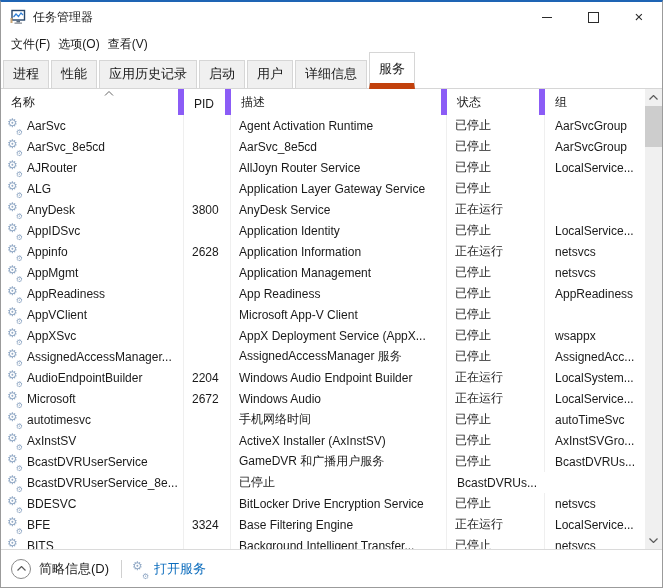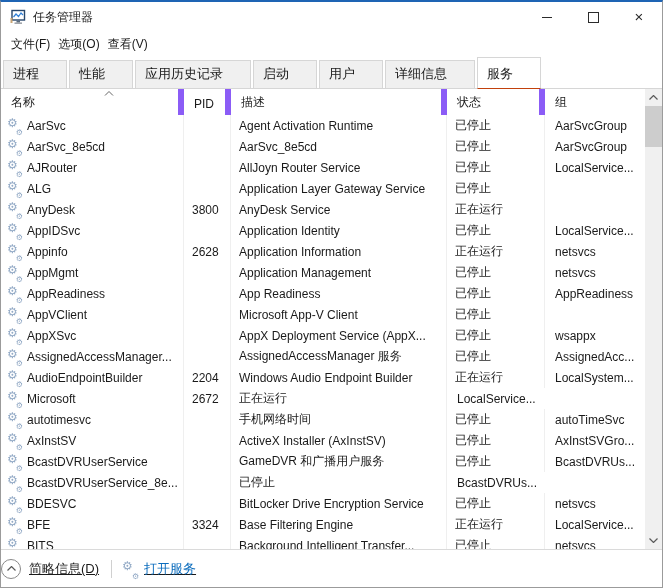--- a/index.html
+++ b/index.html
@@ -17,27 +17,27 @@
   .win-btn{width:46px;height:30px;display:flex;align-items:center;justify-content:center;color:#2b2b2b;}
   .min-glyph{width:10px;height:1px;background:#2b2b2b;display:block;}
   .max-glyph{width:9px;height:9px;border:1px solid #2b2b2b;display:block;}
   .close-glyph{font-size:15px;line-height:1;transform:translateY(-1px);}
   
   .menubar{height:24px;display:flex;align-items:center;gap:8px;padding-left:10px;font-size:12px;flex:0 0 auto;}
   .menu-item{cursor:default;}
   
   .tabbar{height:32px;display:flex;align-items:flex-end;padding-left:2px;border-bottom:1px solid #d6d6d6;flex:0 0 auto;background:#fff;position:relative;}
   .tab{
-    font-size:13px;padding:4px 27px 5px 9px;background:#f0f0f0;
+    font-size:13px;padding:4px 9px 5px 9px;background:#f0f0f0;
     border:1px solid #d6d6d6;border-bottom:none;margin-right:2px;margin-bottom:0;
     position:relative;white-space:nowrap;
   }
   .tab.active{
     background:#fff;padding-top:7px;margin-bottom:-1px;z-index:2;
-    border-bottom:1px solid #c2410c;
+    border-bottom:6px solid #c2410c;
   }
   
   .content{flex:1;display:flex;min-height:0;}
   .grid{flex:1;overflow:hidden;display:flex;flex-direction:column;min-width:0;}
   .thead,.trow{display:grid;grid-template-columns:183px 47px 216px 98px 1fr;flex:0 0 auto;}
   .thead{height:26px;font-size:12px;}
   .hcell{position:relative;display:flex;align-items:flex-end;padding:0 0 4px 10px;border-right:6px solid #8b5cf6;white-space:nowrap;overflow:hidden;}
   .hcell:last-child{border-right:none;}
   .sort-caret{position:absolute;top:2px;left:58%;}
   .trow{height:21px;}
@@ -46,21 +46,21 @@
   .c-name{padding-left:6px;gap:5px;}
   .gicon{position:relative;width:15px;height:15px;flex:0 0 auto;color:#93aac6;}
   .gicon .g1{position:absolute;left:0;top:-2px;font-size:12px;line-height:15px;}
   .gicon .g2{position:absolute;right:-1px;bottom:-4px;font-size:8px;line-height:8px;}
   
   .vscroll{width:17px;flex:0 0 auto;background:#f0f0f0;display:flex;flex-direction:column;align-items:center;}
   .scroll-btn{height:17px;width:17px;display:flex;align-items:center;justify-content:center;color:#5a5a5a;flex:0 0 auto;}
   .scroll-thumb{width:17px;height:41px;background:#cdcdcd;flex:0 0 auto;}
   .scroll-track{flex:1;}
   
-  .footer{height:37px;flex:0 0 auto;border-top:1px solid #dadada;display:flex;align-items:center;font-size:13px;background:#fff;text-decoration:underline;}
+  .footer{height:37px;flex:0 0 auto;border-top:1px solid #dadada;display:flex;align-items:center;padding-left:10px;font-size:13px;background:#fff;}
   .toggle{display:flex;align-items:center;gap:8px;}
   .circle-icon{width:18px;height:18px;border:1px solid #8a8a8a;border-radius:50%;display:flex;align-items:center;justify-content:center;color:#5a5a5a;}
   .footer-divider{width:1px;height:18px;background:#d0d0d0;margin:0 10px 0 12px;}
   .open-link{display:flex;align-items:center;gap:6px;color:#0b6cbd;}
   .footer .gicon{color:#93aac6;width:16px;height:16px;}
 </style>
 </head>
 <body>
 
 <div class="window">
@@ -312,20 +312,21 @@
 
   <div class="trow">
     <div class="cell c-name">
       <span class="gicon">
                 <span class="g1">⚙</span>
                 <span class="g2">⚙</span>
               </span>
       <span>Microsoft</span>
     </div>
     <div class="cell">2672</div>
+    <div class="cell">Windows Audio</div>
     <div class="cell">正在运行</div>
     <div class="cell">LocalService...</div>
   </div>
 
   <div class="trow">
     <div class="cell c-name">
       <span class="gicon">
                 <span class="g1">⚙</span>
                 <span class="g2">⚙</span>
               </span>

